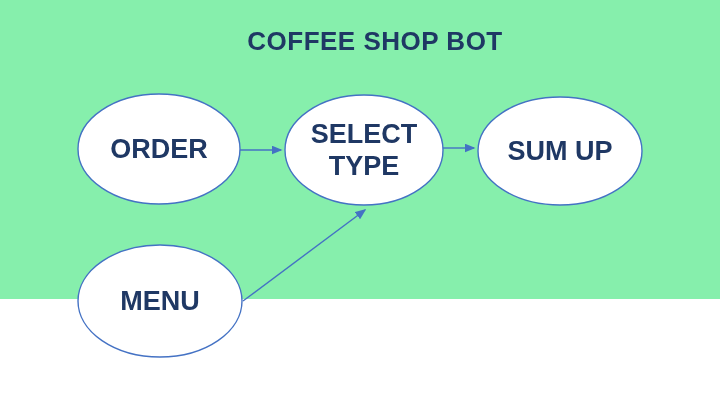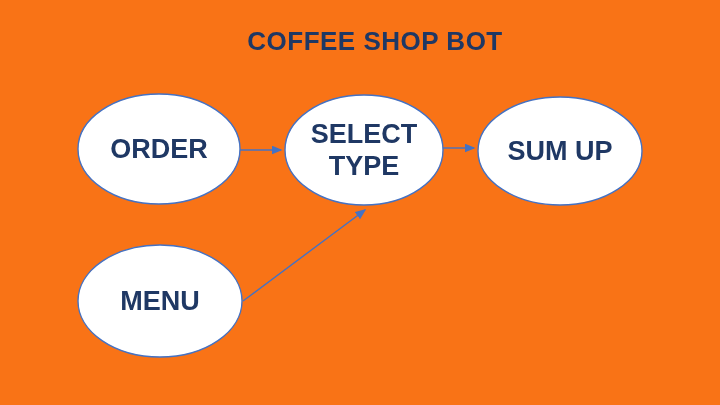--- a/index.html
+++ b/index.html
@@ -7,22 +7,22 @@
     padding: 0;
     width: 720px;
     height: 405px;
     background: #ffffff;
     overflow: hidden;
     font-family: "Liberation Sans", sans-serif;
   }
   .slide {
     position: relative;
     width: 720px;
-    height: 405px;
-    background: #f97316;
+    height: 299px;
+    background: #86efac;
   }
   .slide-title {
     position: absolute;
     top: 26px;
     left: 0;
     width: 750px;
     text-align: center;
     font-size: 26px;
     font-weight: bold;
     letter-spacing: 0.5px;

